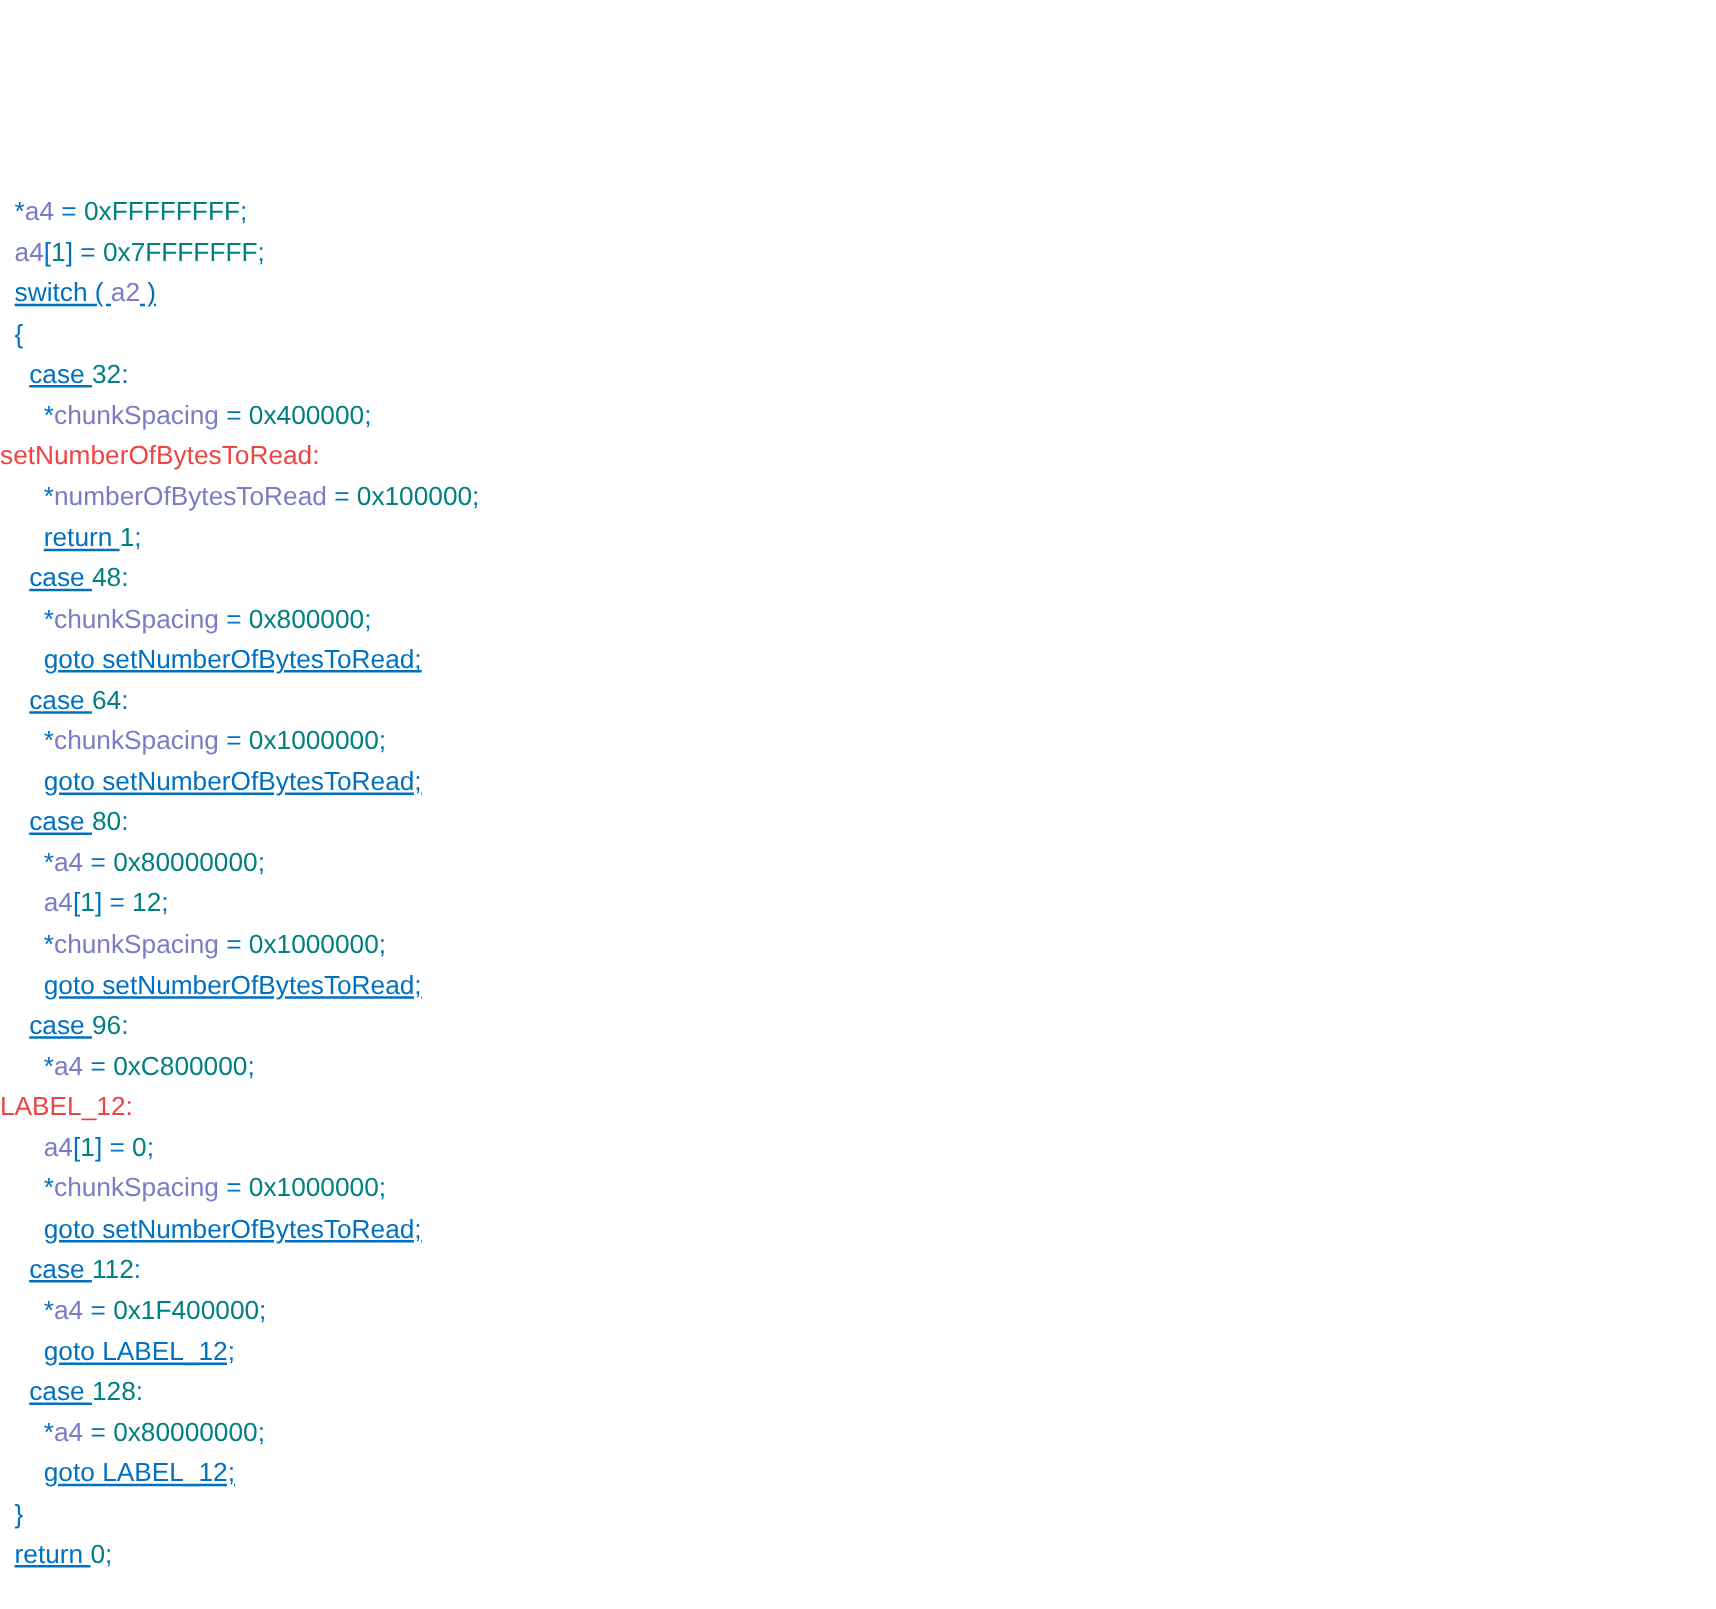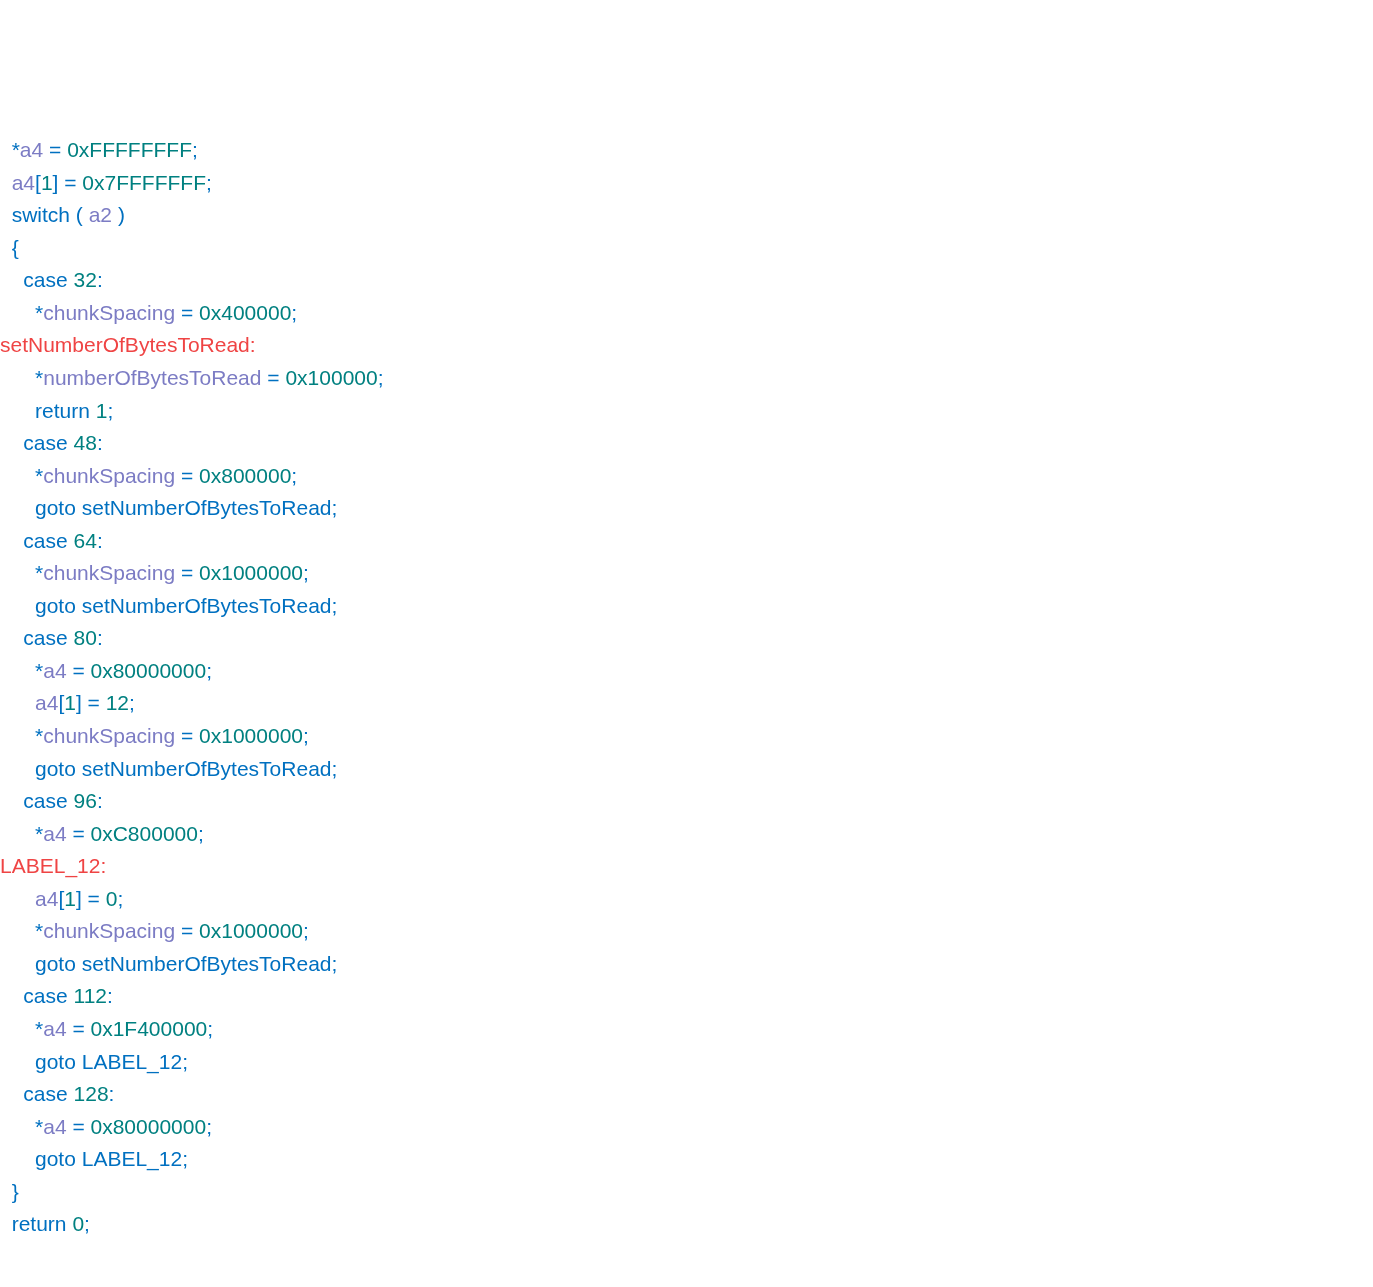--- a/index.html
+++ b/index.html
@@ -10,22 +10,23 @@
   body {
     font-family: "Segoe UI", "Helvetica Neue", Arial, sans-serif;
     font-size: 21px;
     line-height: 1.55;
     color: #0070c0;
     padding: 4px 0 20px 0;
     white-space: pre;
   }
   .code {
     display: block;
+    margin-top: 20px;
   }
-  .k  { color: #0070c0; } 
+  .k  { color: #0070c0; text-decoration: underline; } 
   .v  { color: #7c7cc4; } 
   .n  { color: #008080; } 
   .p  { color: #0070c0; } 
   .lbl{ color: #ef4444; } 
 </style>
 </head>
 <body>
 
 
 

